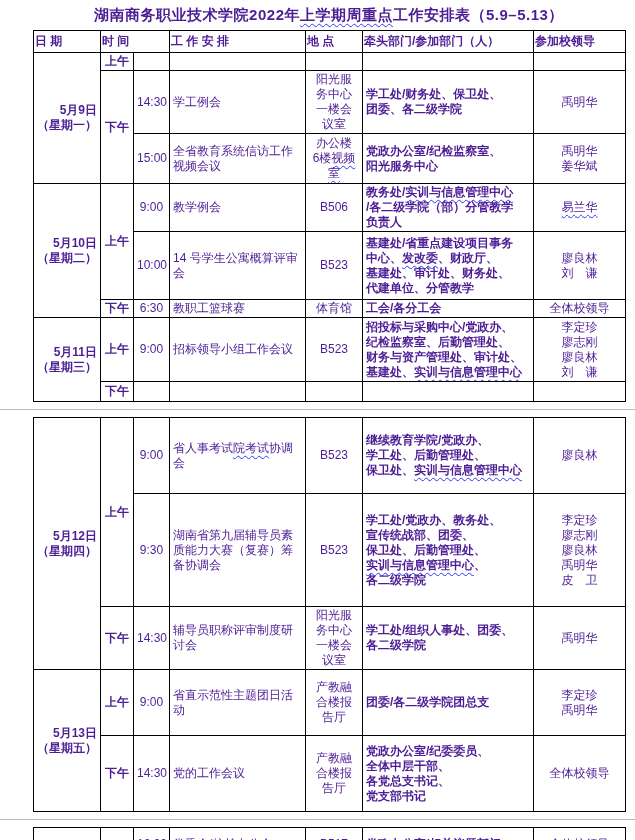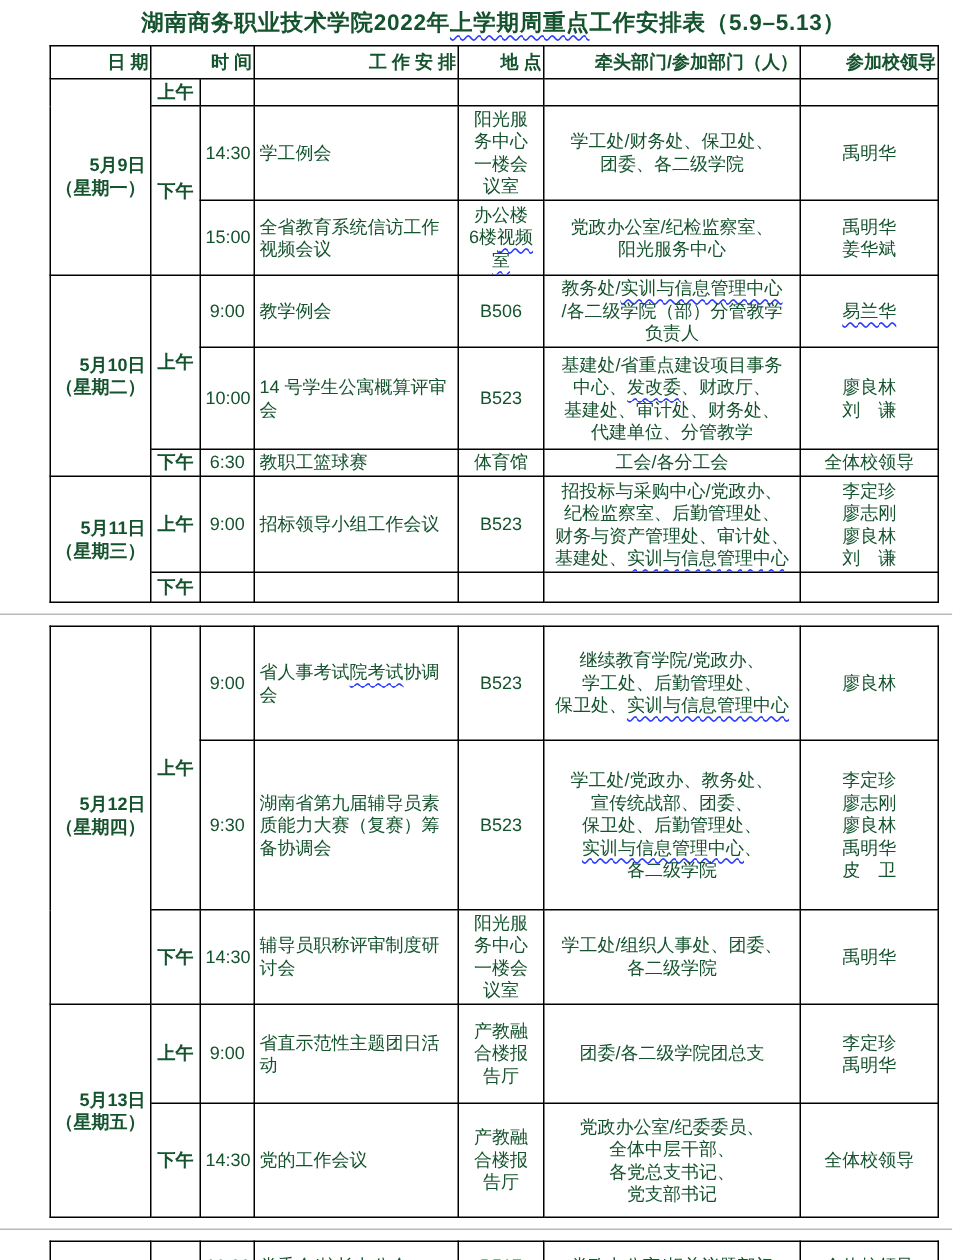--- a/index.html
+++ b/index.html
@@ -1,36 +1,36 @@
 <!DOCTYPE html>
 <html><head>
 <meta charset="utf-8">
 <style>
   html,body{margin:0;padding:0;background:#fff;}
   .page{
-    width:635px;height:840px;background:#fff;color:#14532d;
+    width:635px;height:840px;background:#fff;color:#4c1d95;
     font-family:"Liberation Sans","DejaVu Sans",sans-serif;
     box-sizing:border-box;padding:6px 0 0 33px;position:relative;overflow:hidden;
   }
   .doc-title{
     width:592px;text-align:center;font-weight:bold;font-size:15px;
     margin:0 0 5px 0;letter-spacing:0.5px;
   }
   table.sched{border-collapse:collapse;table-layout:fixed;width:592px;}
   table.sched td{
     border:1px solid #000;font-size:12px;line-height:1.25;
     vertical-align:middle;padding:1px 3px;white-space:pre-line;overflow:hidden;
   }
-  tr.hdr td{font-weight:bold;text-align:right;padding:2px 1px;font-size:12px;}
+  tr.hdr td{font-weight:bold;text-align:left;padding:2px 1px;font-size:12px;}
   td.c-date{font-weight:bold;font-size:11px;text-align:right;padding:1px;}
   td.c-ap{font-weight:bold;text-align:center;padding:1px;}
   td.c-time{text-align:center;font-size:11.5px;padding:1px;}
   td.c-work{text-align:left;margin-left:25px;}
   td.c-place{text-align:center;padding:1px 2px;}
-  td.c-dept{text-align:center;padding:1px 4px;}
+  td.c-dept{text-align:left;padding:1px 4px;font-weight:bold;}
   td.c-leader{text-align:center;}
   .wavy{
     text-decoration:underline;
     text-decoration-style:wavy;
     text-decoration-color:#2b3cff;
     text-decoration-thickness:1px;
     text-underline-offset:3px;
   }
   .pbreak{
     width:635px;margin-left:-33px;height:0;

